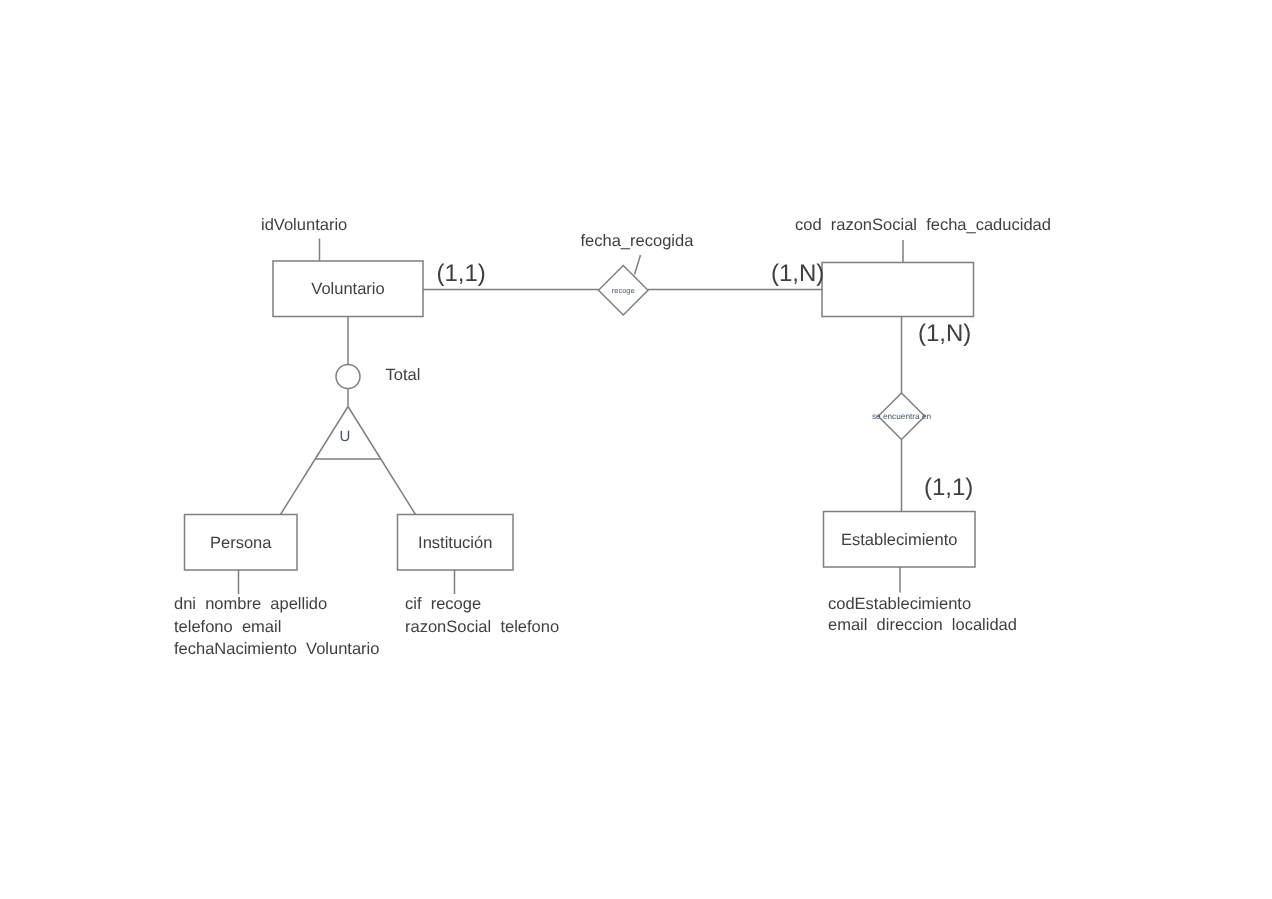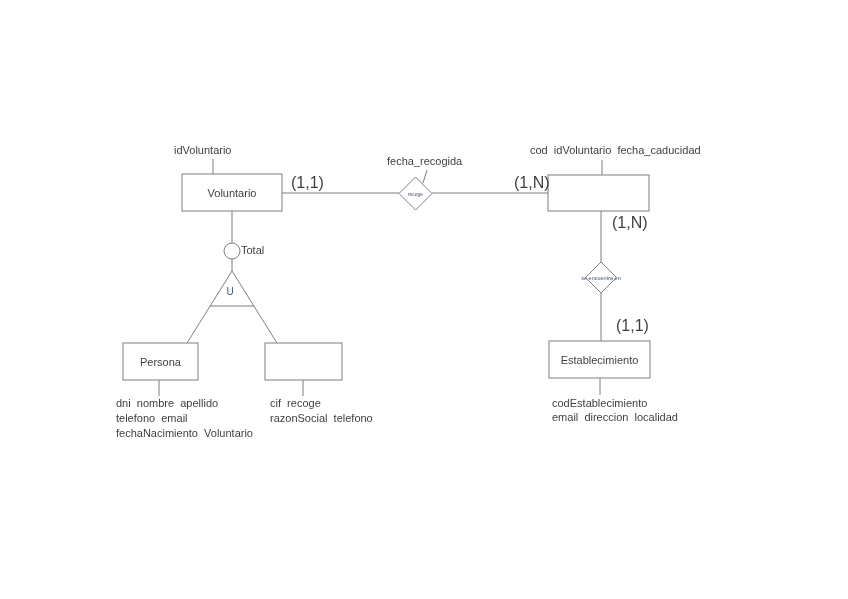--- a/index.html
+++ b/index.html
@@ -56,36 +56,37 @@
     <rect class="shape" x="123" y="343" width="75" height="37"></rect>
     <rect class="shape" x="265" y="343" width="77" height="37"></rect>
 
     <polygon class="shape" points="415.5,177 432,193.5 415.5,210 399,193.5"></polygon>
     <polygon class="shape" points="601,262 616.5,277.5 601,293 585.5,277.5"></polygon>
   </svg>
 
   <div class="entity-label" style="left:182px;top:174px;width:100px;height:37px">Voluntario</div>
   <div class="entity-label" style="left:123px;top:343px;width:75px;height:37px">Persona</div>
   <div class="entity-label" style="left:549px;top:341px;width:101px;height:37px">Establecimiento</div>
+  <div class="entity-label" style="left:265px;top:343px;width:77px;height:37px">Institución</div>
 
   <div class="diamond-label" style="left:399px;top:188px;width:33px;height:11px;font-size:5px">recoge</div>
   <div class="diamond-label" style="left:571px;top:272px;width:60px;height:11px;font-size:5.5px">se encuentra en</div>
 
   <div class="txt" style="left:174px;top:144px">idVoluntario</div>
   <div class="txt" style="left:387px;top:155px">fecha_recogida</div>
-  <div class="txt" style="left:530px;top:144px">cod  idVoluntario  fecha_caducidad</div>
+  <div class="txt" style="left:530px;top:144px">cod  razonSocial  fecha_caducidad</div>
   <div class="txt" style="left:552px;top:397px">codEstablecimiento</div>
   <div class="txt" style="left:552px;top:411px">email  direccion  localidad</div>
   <div class="txt" style="left:116px;top:397px">dni  nombre  apellido</div>
   <div class="txt" style="left:116px;top:412px">telefono  email</div>
   <div class="txt" style="left:116px;top:427px">fechaNacimiento  Voluntario</div>
   <div class="txt" style="left:270px;top:397px">cif  recoge</div>
   <div class="txt" style="left:270px;top:412px">razonSocial  telefono</div>
 
   <div class="txt card" style="left:291px;top:177px">(1,1)</div>
   <div class="txt card" style="left:514px;top:177px">(1,N)</div>
   <div class="txt card" style="left:612px;top:217px">(1,N)</div>
   <div class="txt card" style="left:616px;top:320px">(1,1)</div>
 
-  <div class="txt" style="left:241px;top:244px">Total</div>
+  <div class="txt" style="left:257px;top:244px">Total</div>
   <div class="union" style="left:222px;top:284px;width:16px;height:14px">U</div>
 
 </div>
 
 </body></html>

